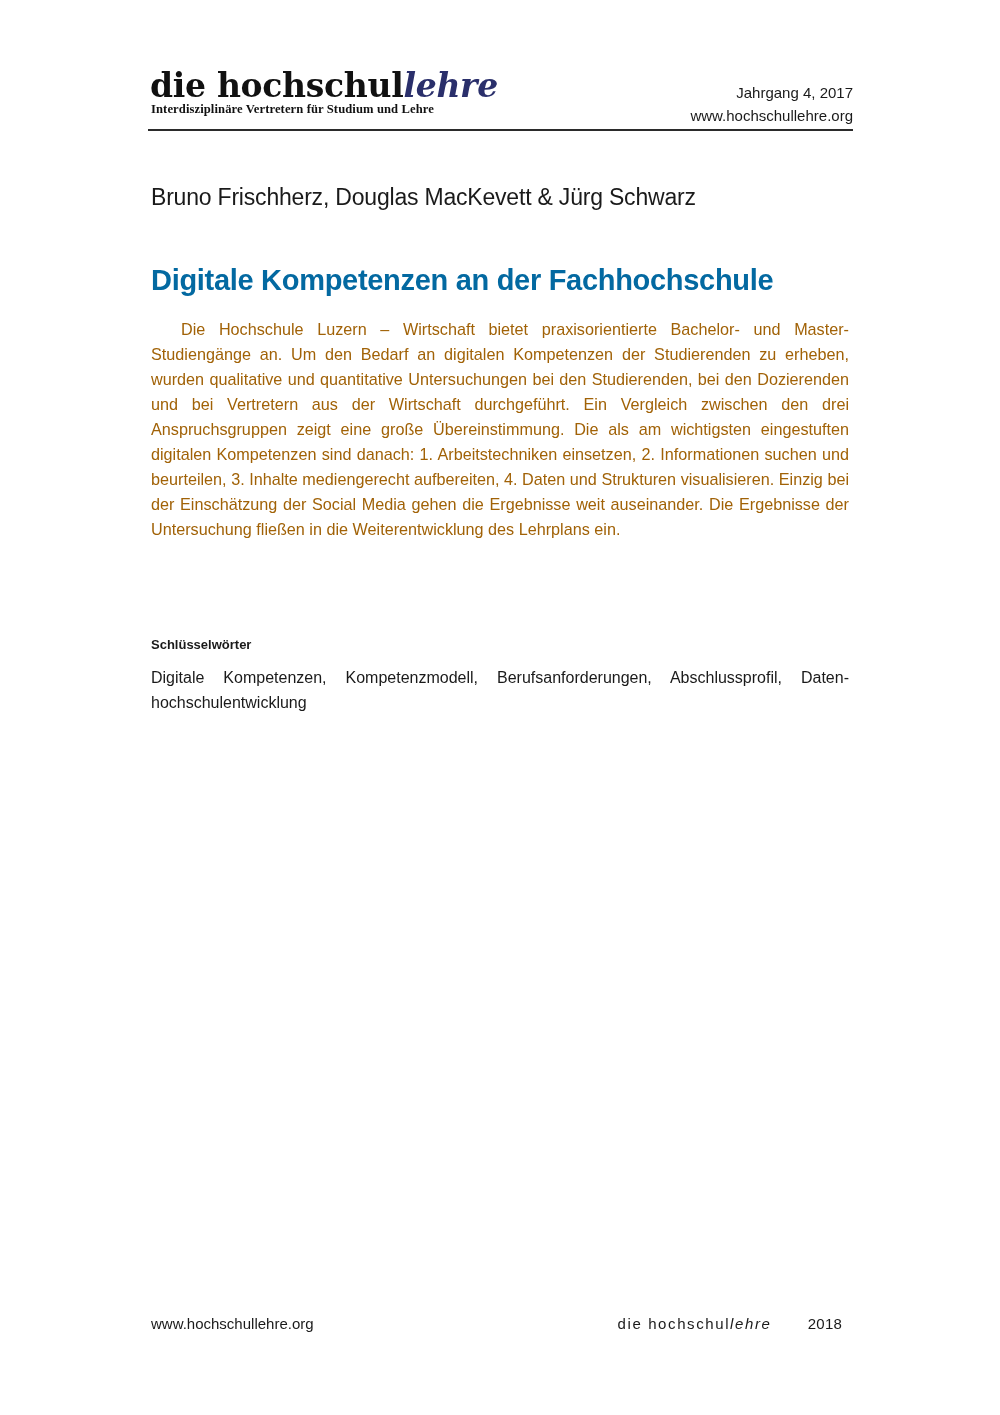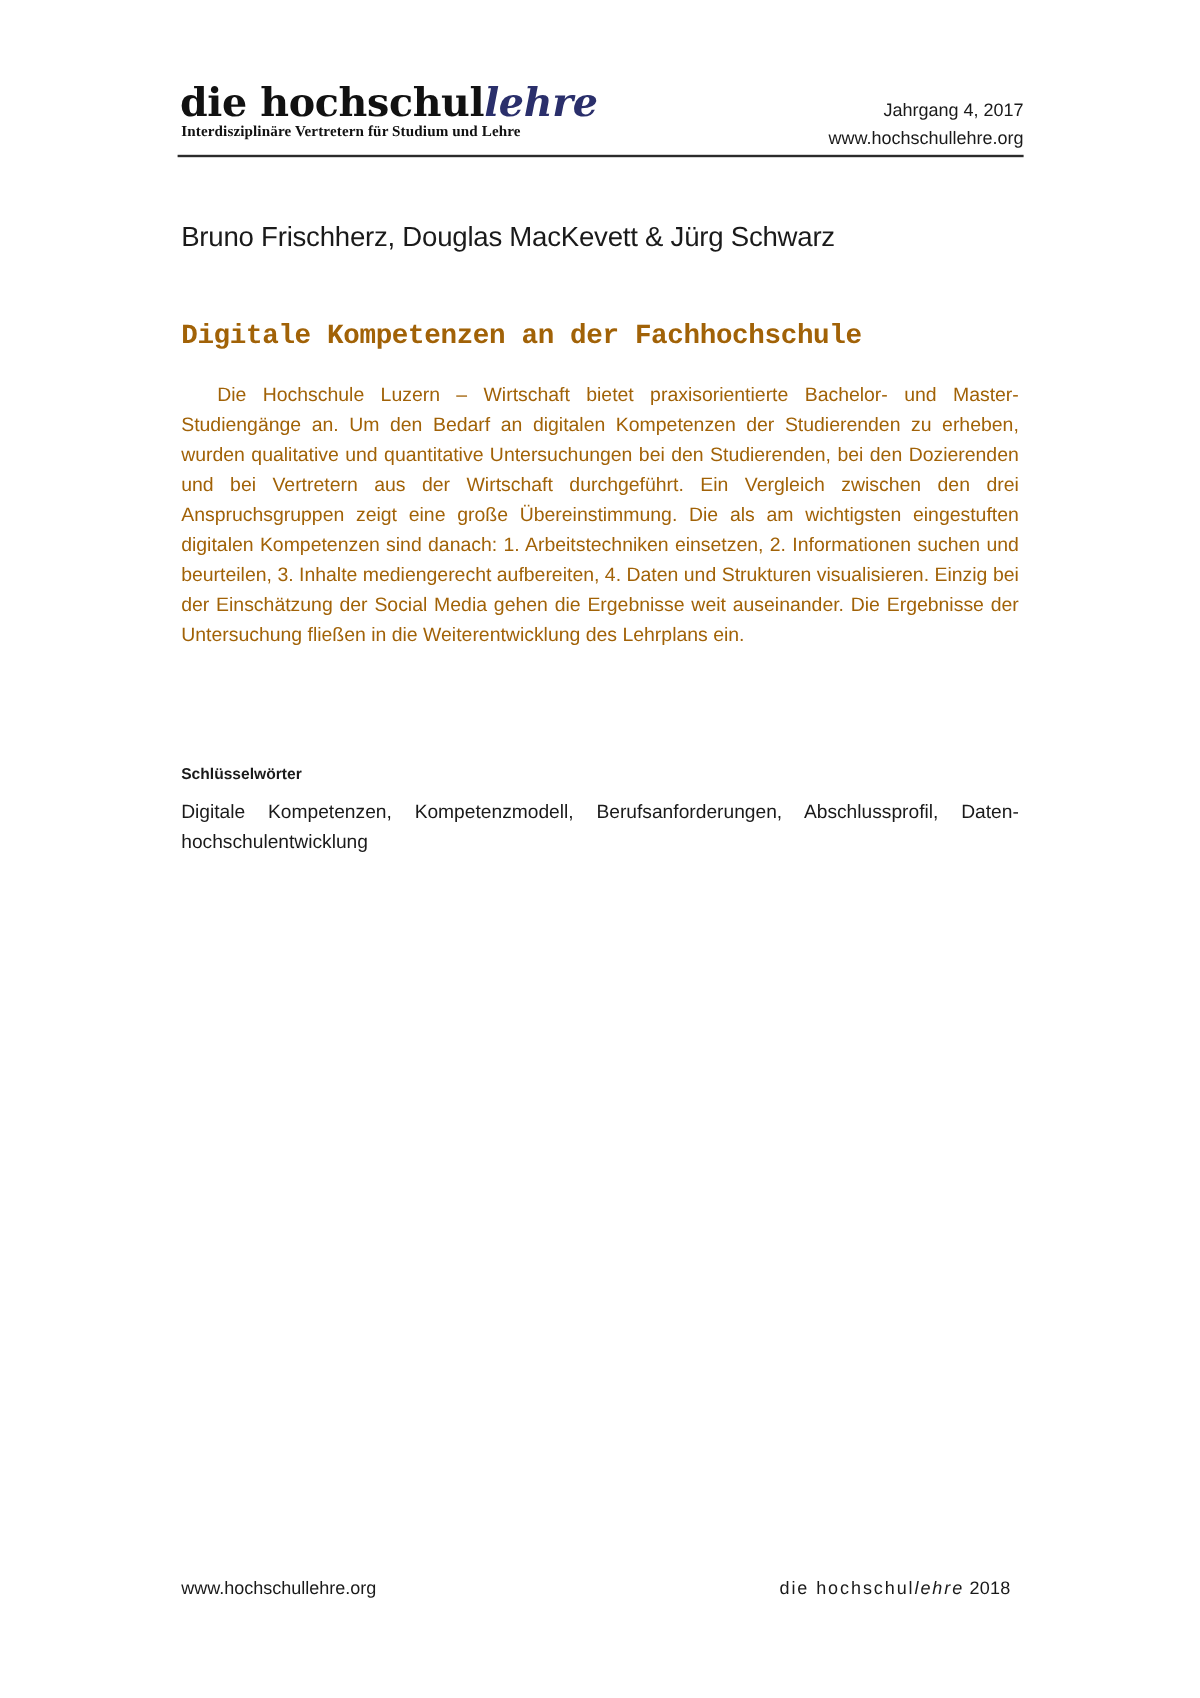--- a/index.html
+++ b/index.html
@@ -84,27 +84,26 @@
       line-height: 30px;
       color: #1a1a1a;
       white-space: nowrap;
       letter-spacing: -0.2px;
     }
     .article-title {
       position: absolute;
       left: 151px;
       top: 262px;
       margin: 0;
-      font-size: 23px;
+      font-size: 29px;
       line-height: 36px;
       font-weight: bold;
-      color: #a16207;
+      color: #0369a1;
       white-space: nowrap;
       letter-spacing: -0.3px;
-      font-family: Liberation Mono, monospace;
     }
 
     
     .abstract {
       position: absolute;
       left: 151px;
       top: 317px;
       width: 698px;
       margin: 0;
       font-size: 16.2px;
@@ -156,20 +155,21 @@
       line-height: 20px;
       color: #1a1a1a;
       letter-spacing: 1.6px;
       white-space: nowrap;
     }
     .footer-right .accent-italic {
       font-style: italic;
     }
     .footer-right .year {
       letter-spacing: 0.2px;
+      margin-left: 32px;
     }
   </style>
 </head>
 <body>
 
 <div class="page">
 
   <header class="masthead">
     <div class="logo-title"><span>die hochschul</span><span class="accent">lehre</span></div>
     <div class="logo-subtitle">Interdisziplinäre Vertretern für Studium und Lehre</div>

